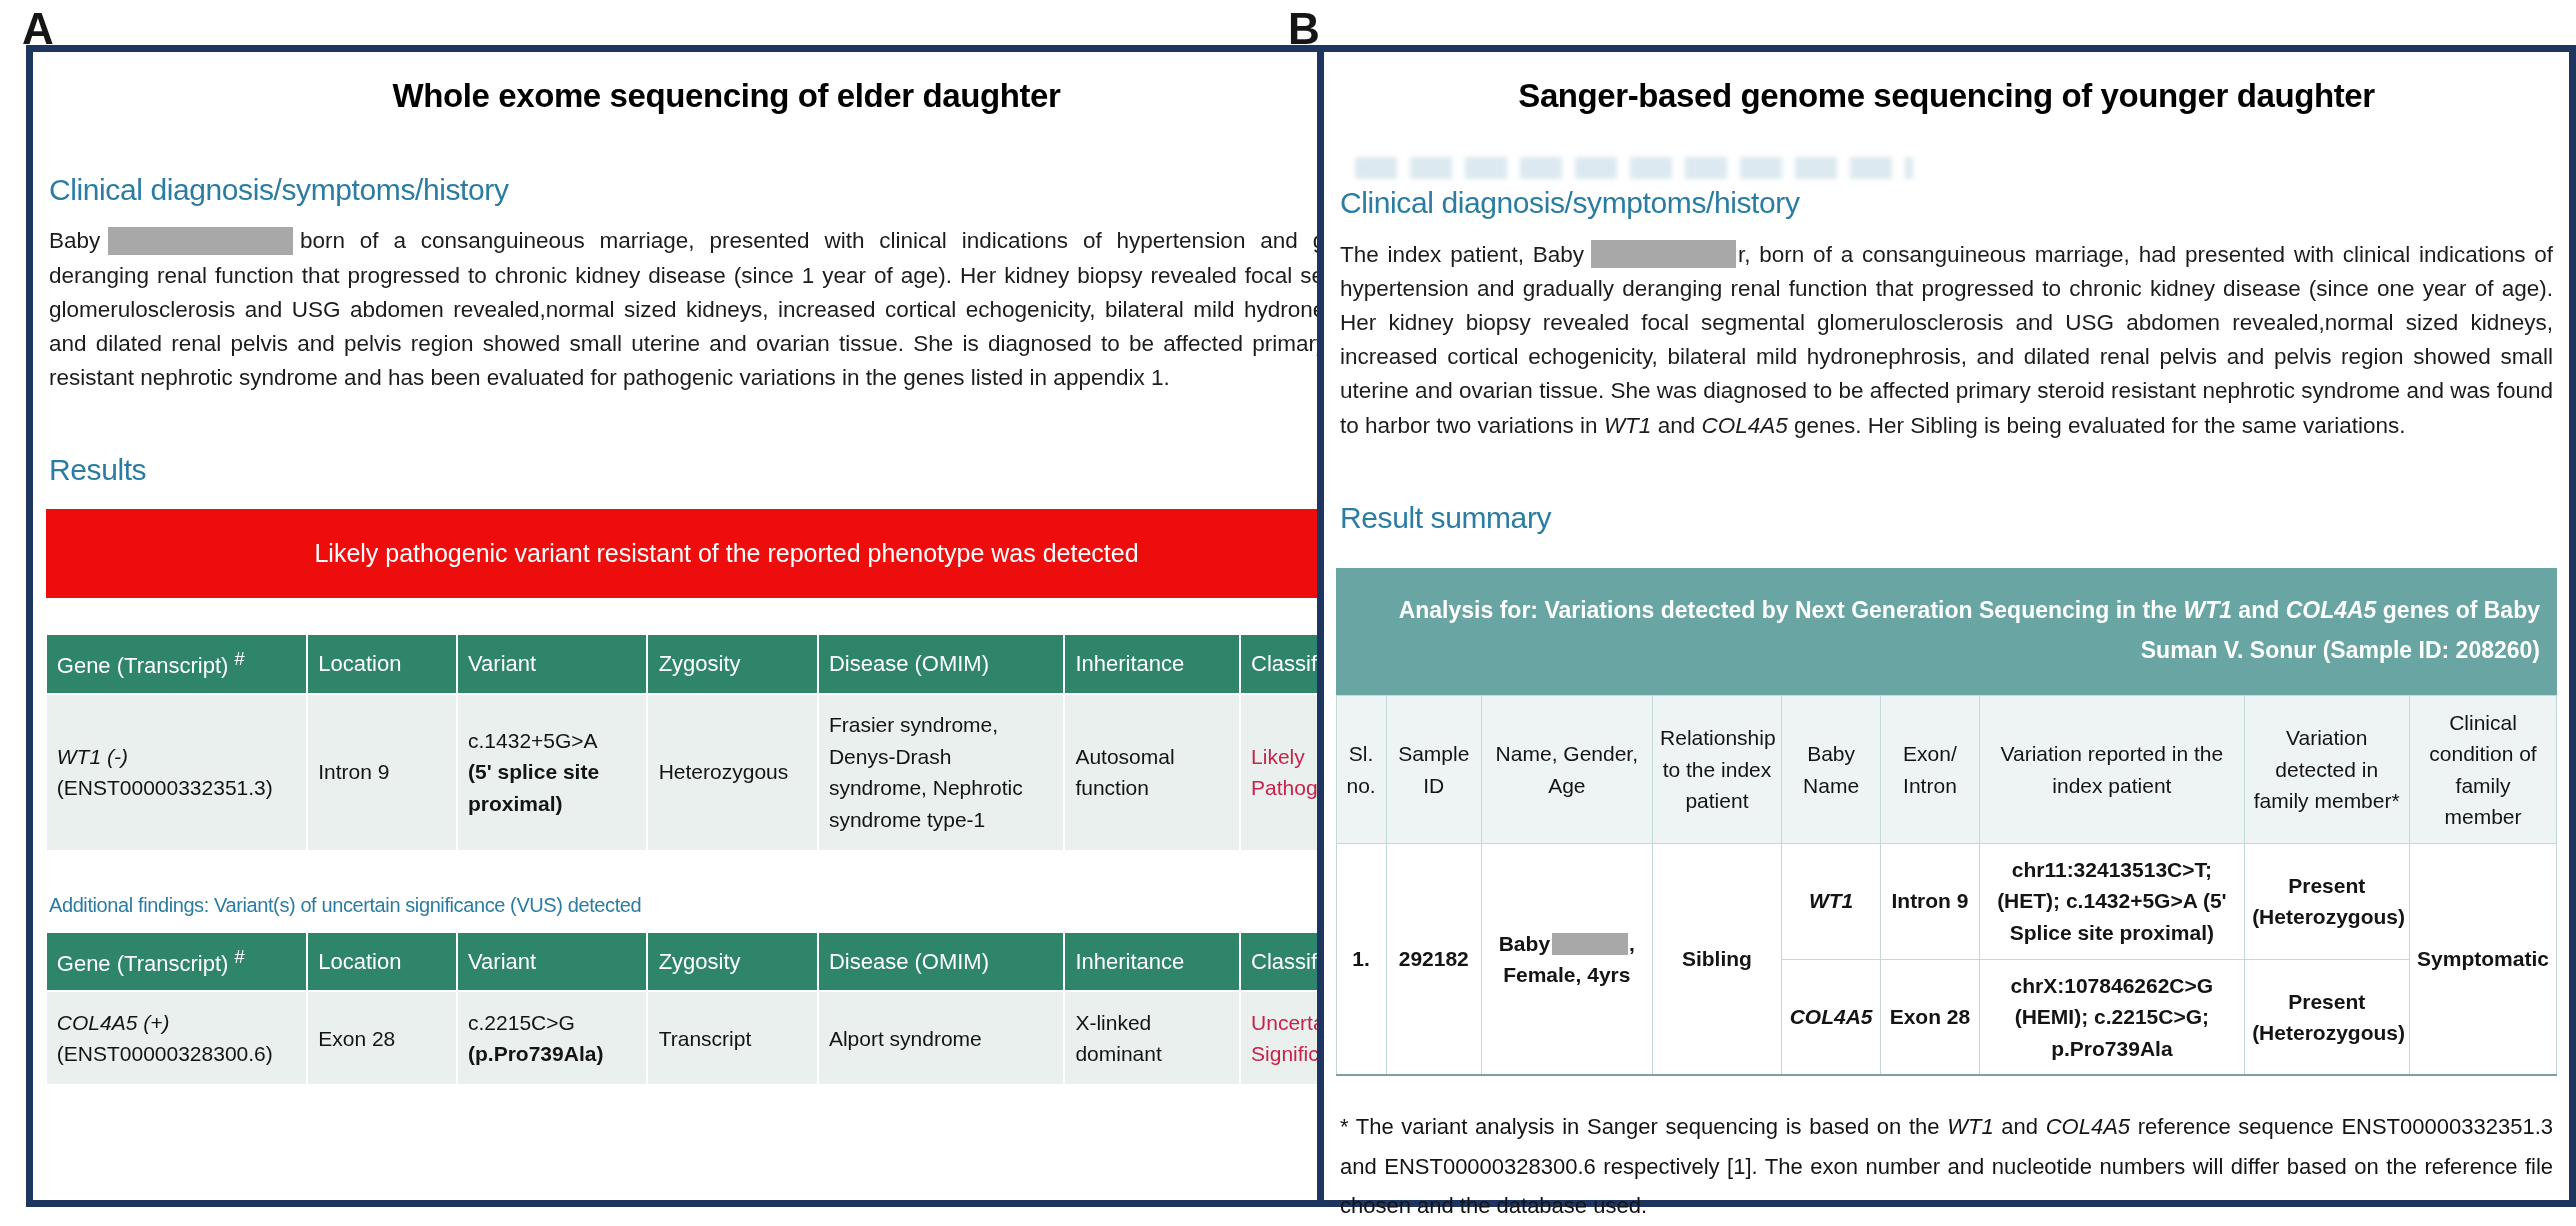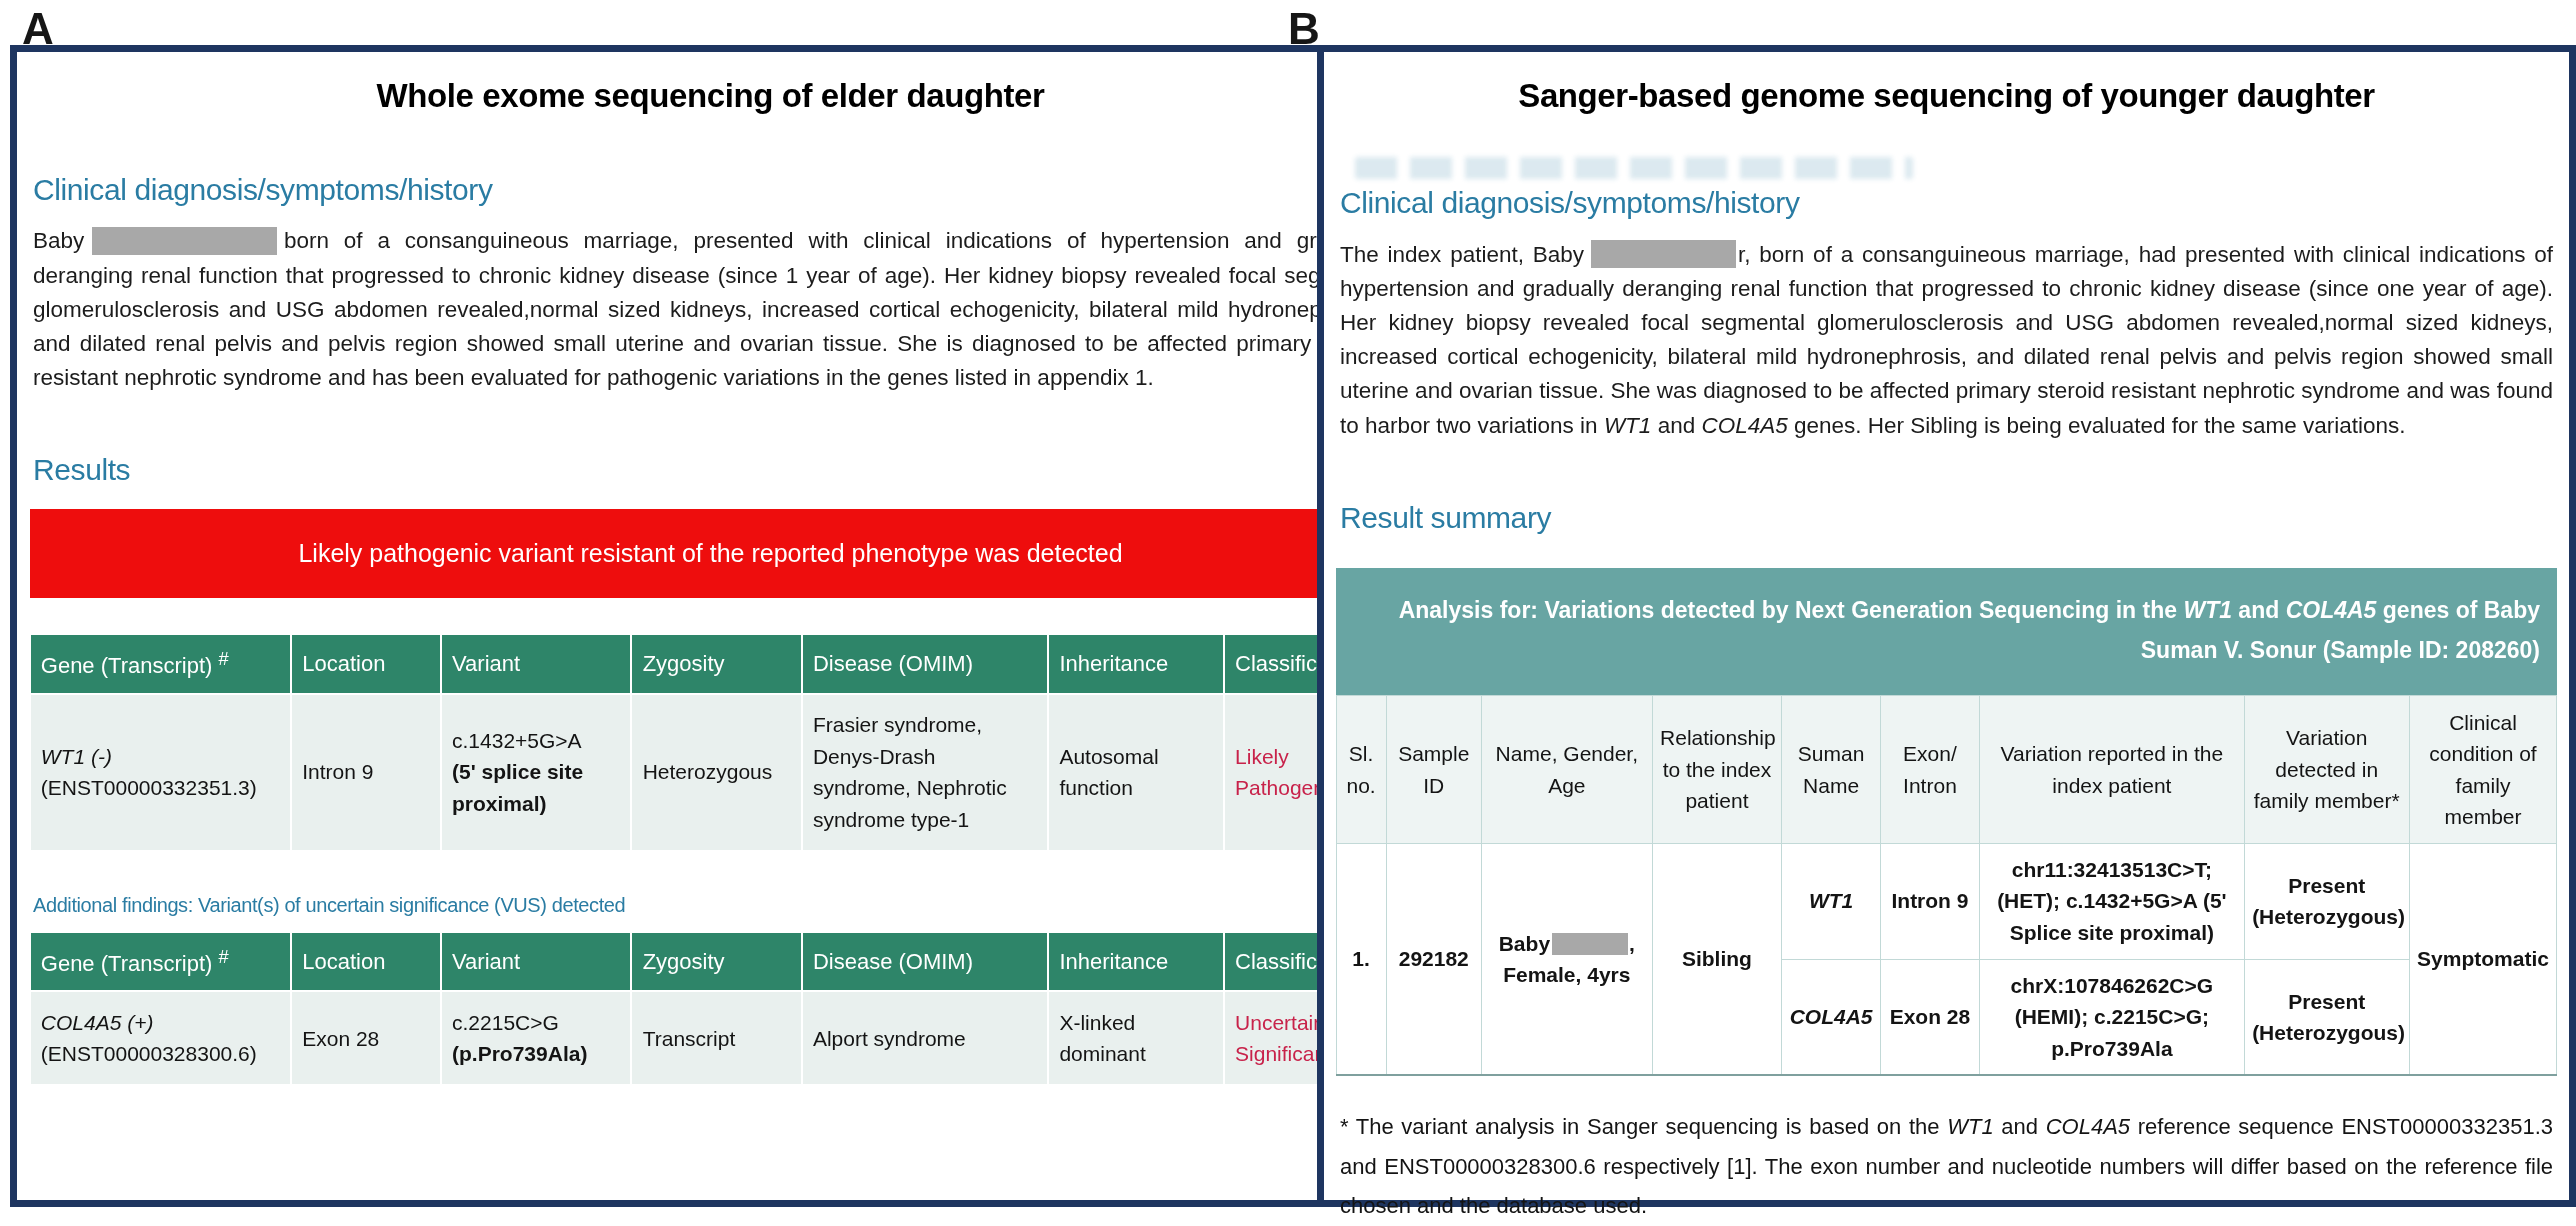--- a/index.html
+++ b/index.html
@@ -7,21 +7,21 @@
     position:relative;width:2576px;height:1226px;background:#ffffff;
     font-family:"Liberation Sans", sans-serif;color:#1c1c1c;overflow:hidden;
   }
   .panel-label{position:absolute;top:4.4px;font-size:44px;font-weight:bold;color:#161616;}
   #label-a{left:22px;}
   #label-b{left:1288px;}
   .panel{
     position:absolute;top:45px;height:1162px;box-sizing:border-box;
     border:7.3px solid #1e3560;background:#ffffff;padding:0 11.6px;
   }
-  #panel-a{left:10px;width:1401px;}
+  #panel-a{left:26px;width:1401px;}
   #panel-b{left:1317px;width:1259px;}
 
   .doc-title{
     text-align:center;font-size:33px;font-weight:bold;color:#000;
     margin:25px 7.3px 0 7.3px;letter-spacing:-0.4px;
   }
   .section-heading{
     font-size:30px;font-weight:normal;color:#2a7ca3;margin:58px 4.4px 0 4.4px;letter-spacing:-0.4px;
   }
   #panel-b .section-heading.first{margin-top:7.3px;}
@@ -198,21 +198,21 @@
           <col style="width:21.7%">
           <col style="width:13.5%">
           <col style="width:12.1%">
       </colgroup>
       <thead>
         <tr>
           <th>Sl. no.</th>
           <th>Sample ID</th>
           <th>Name, Gender, Age</th>
           <th>Relationship to the index patient</th>
-          <th>Suman Name</th>
+          <th>Baby Name</th>
           <th>Exon/ Intron</th>
           <th>Variation reported in the index patient</th>
           <th>Variation detected in family member*</th>
           <th>Clinical condition of family member</th>
         </tr>
       </thead>
       <tbody>
         <tr>
           <td rowspan="2">1.</td>
           <td rowspan="2">292182</td>

